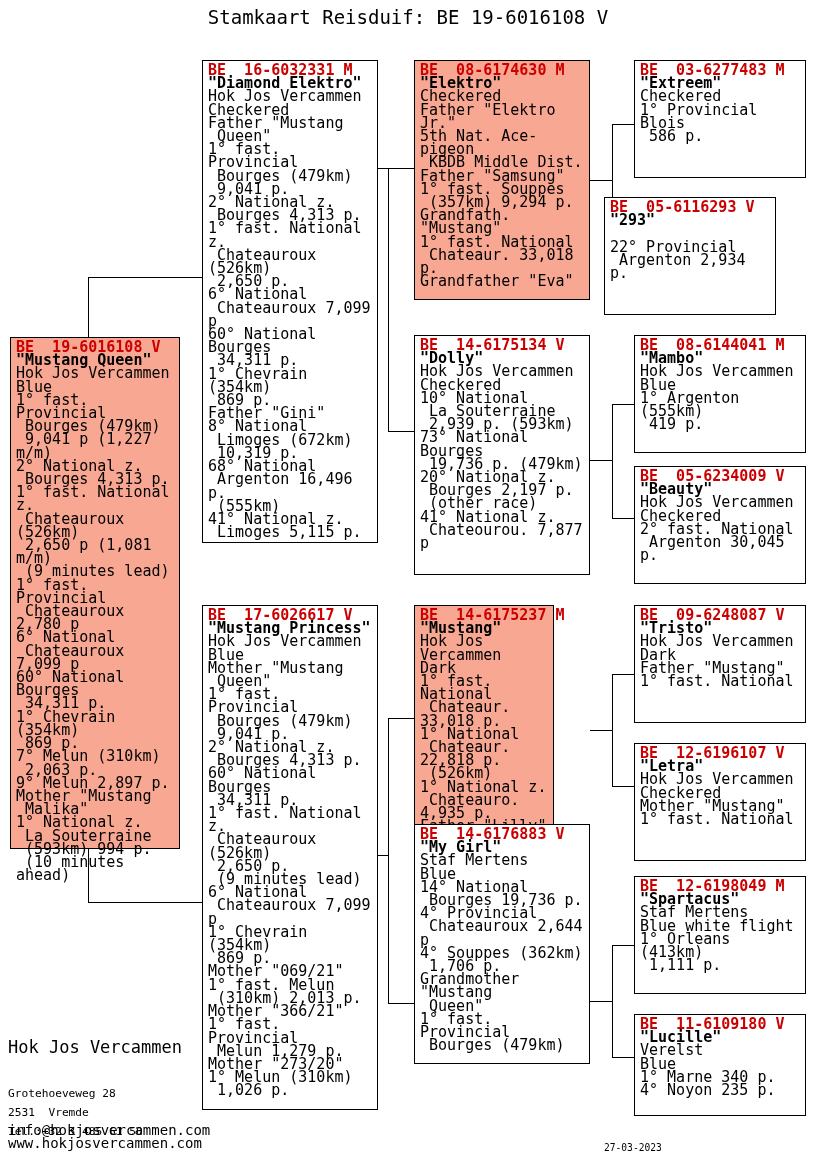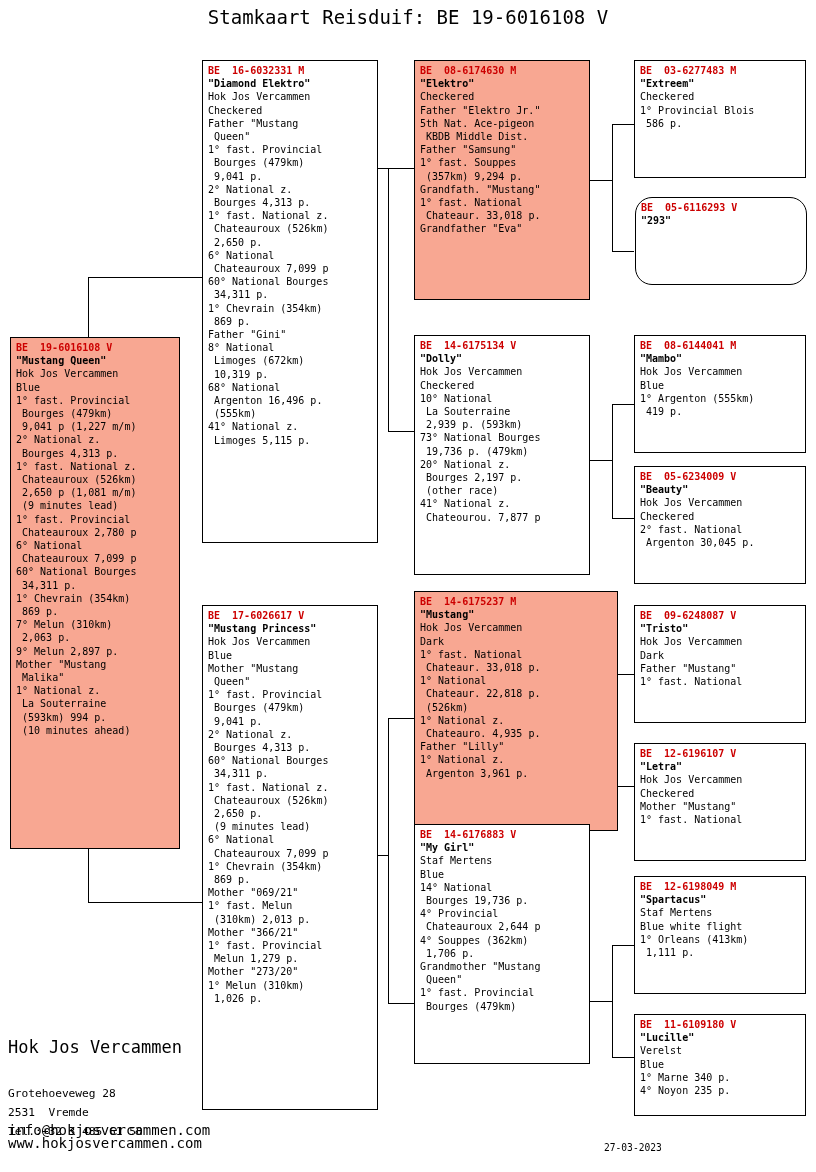--- a/index.html
+++ b/index.html
@@ -17,21 +17,21 @@
     text-align:center;
     font-size:19px;
     letter-spacing:0px;
     font-family:"DejaVu Sans Mono", monospace;
   }
   .card{
     position:absolute;
     border:1px solid #000;
     box-sizing:border-box;
     padding:3px 5px 4px 5px;
-    font-size:10px;
+    font-size:15px;
     line-height:13.2px;
     background:#ffffff;
   }
   .card.pink{ background:#f8a792; }
   .card.light{ background:#ffffff; }
   .ring{
     color:#cc0000;
     font-weight:bold;
     white-space:pre;
     display:block;
@@ -245,21 +245,21 @@
  2,939 p. (593km)
 73° National Bourges
  19,736 p. (479km)
 20° National z.
  Bourges 2,197 p.
  (other race)
 41° National z.
  Chateourou. 7,877 p</span>
 </div>
 
-<div class="card pink" style="left:414px;top:591px;width:204px;height:240px;">
+<div class="card pink" style="left:414px;top:605px;width:140px;height:240px;">
   <span class="ring">BE  14-6175237 M</span>
   <span class="nm">"Mustang"</span>
   <span class="body">Hok Jos Vercammen
 Dark
 1° fast. National
  Chateaur. 33,018 p.
 1° National
  Chateaur. 22,818 p.
  (526km)
 1° National z.
@@ -287,23 +287,26 @@
 </div>
 
 <div class="card light" style="left:634px;top:60px;width:172px;height:118px;">
   <span class="ring">BE  03-6277483 M</span>
   <span class="nm">"Extreem"</span>
   <span class="body">Checkered
 1° Provincial Blois
  586 p.</span>
 </div>
 
-<div class="card light" style="left:635px;top:197px;width:172px;height:88px;border-radius:17px;">
+<div class="card light" style="left:604px;top:197px;width:172px;height:118px;">
   <span class="ring">BE  05-6116293 V</span>
   <span class="nm">"293"</span>
+  <span class="body">
+22° Provincial
+ Argenton 2,934 p.</span>
 </div>
 
 <div class="card light" style="left:634px;top:335px;width:172px;height:118px;">
   <span class="ring">BE  08-6144041 M</span>
   <span class="nm">"Mambo"</span>
   <span class="body">Hok Jos Vercammen
 Blue
 1° Argenton (555km)
  419 p.</span>
 </div>

